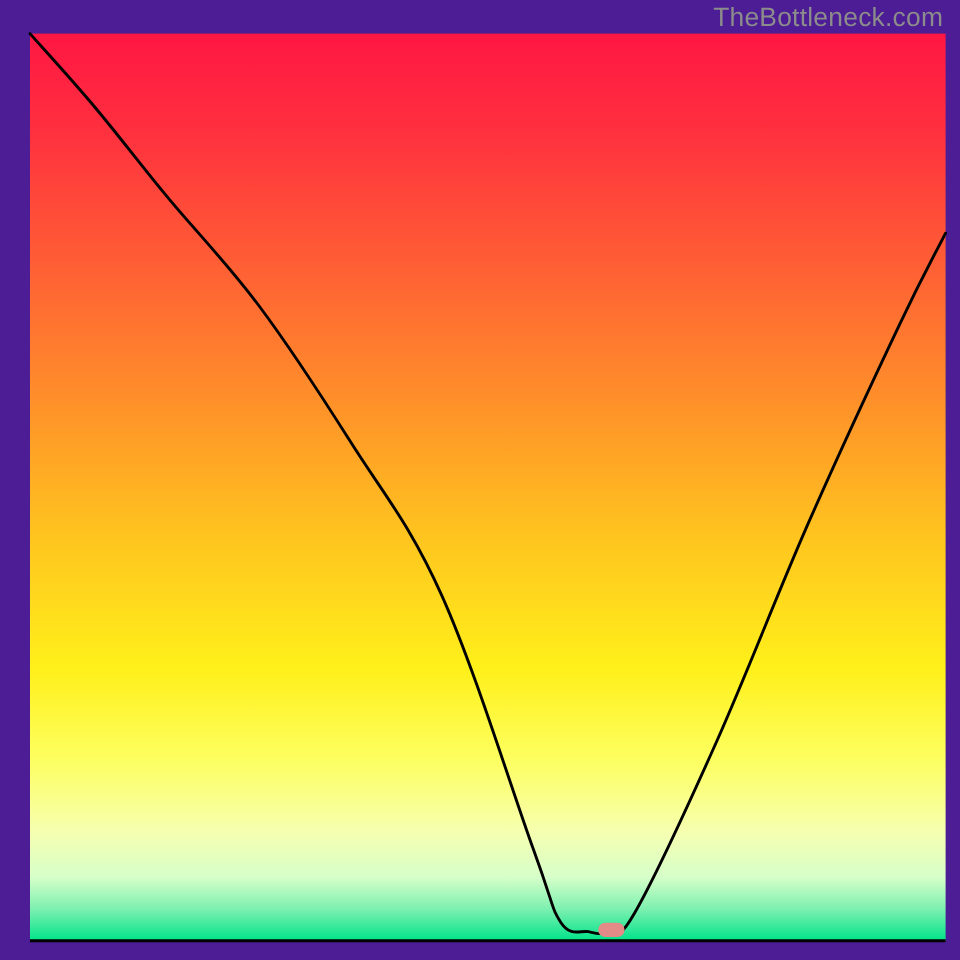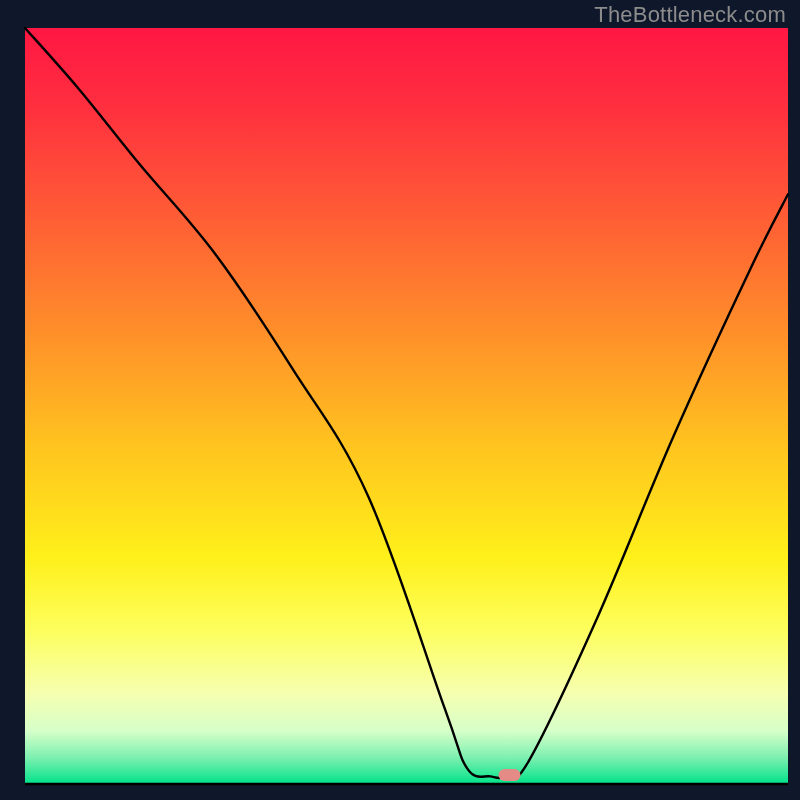--- a/index.html
+++ b/index.html
@@ -8,21 +8,21 @@
     width: 800px;
     height: 800px;
     background: #000000;
     overflow: hidden;
     font-family: Arial, Helvetica, sans-serif;
   }
   .stage {
     position: relative;
     width: 800px;
     height: 800px;
-    background: #0f172a;
+    background: #4c1d95;
   }
   .watermark {
     position: absolute;
     top: 2px;
     right: 14px;
     color: #8c8c8c;
     font-size: 22px;
     font-weight: 500;
     letter-spacing: 0.2px;
     user-select: none;

